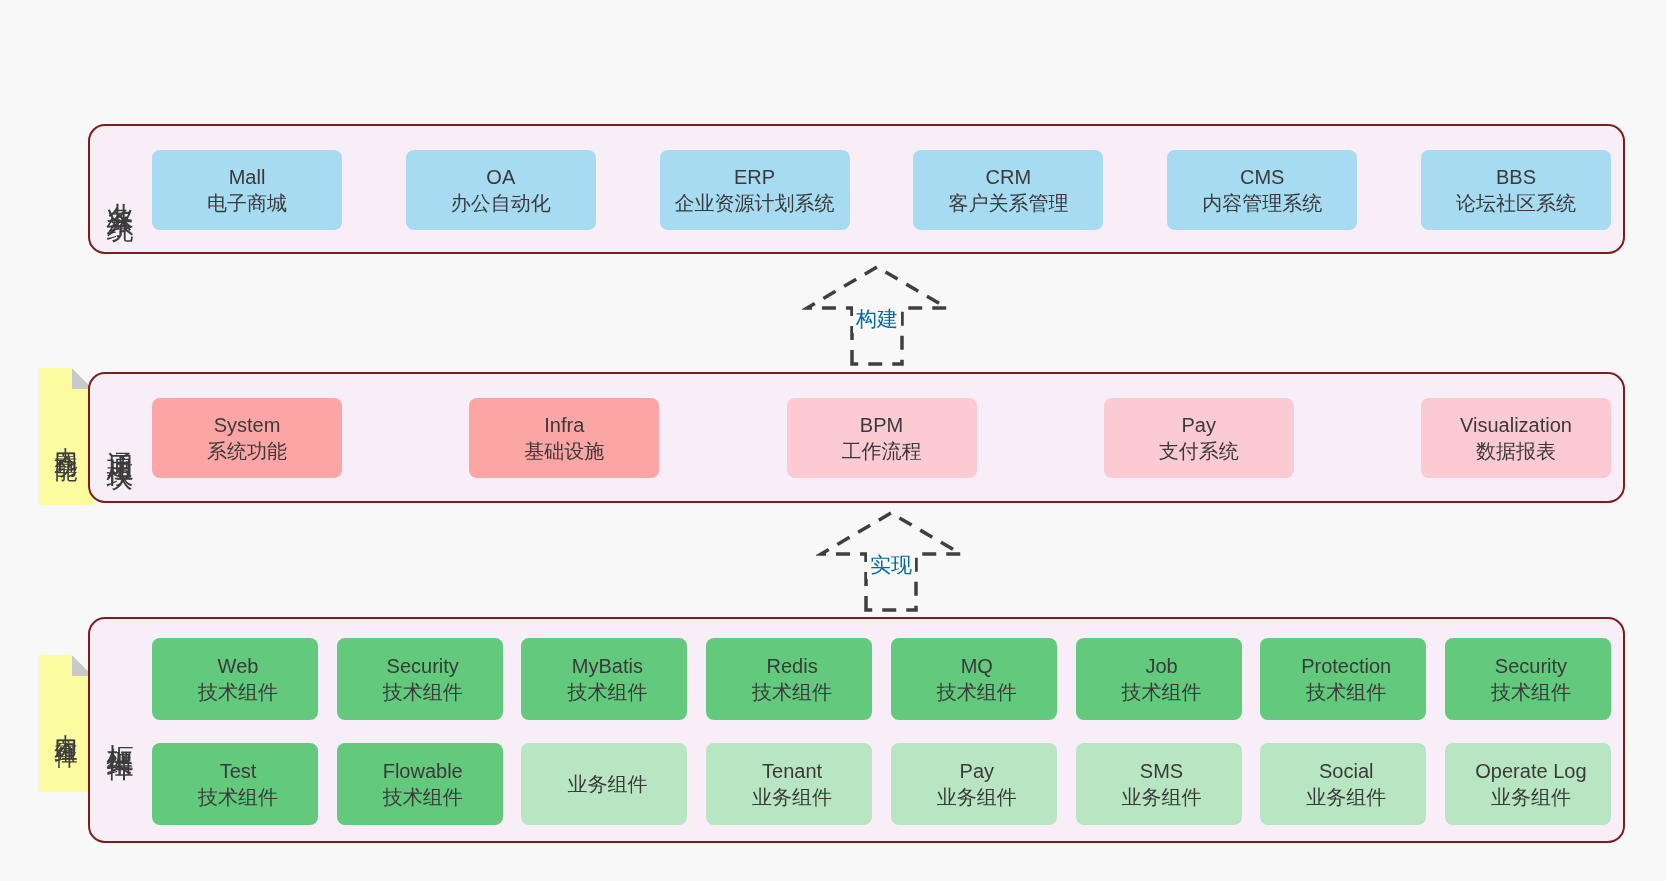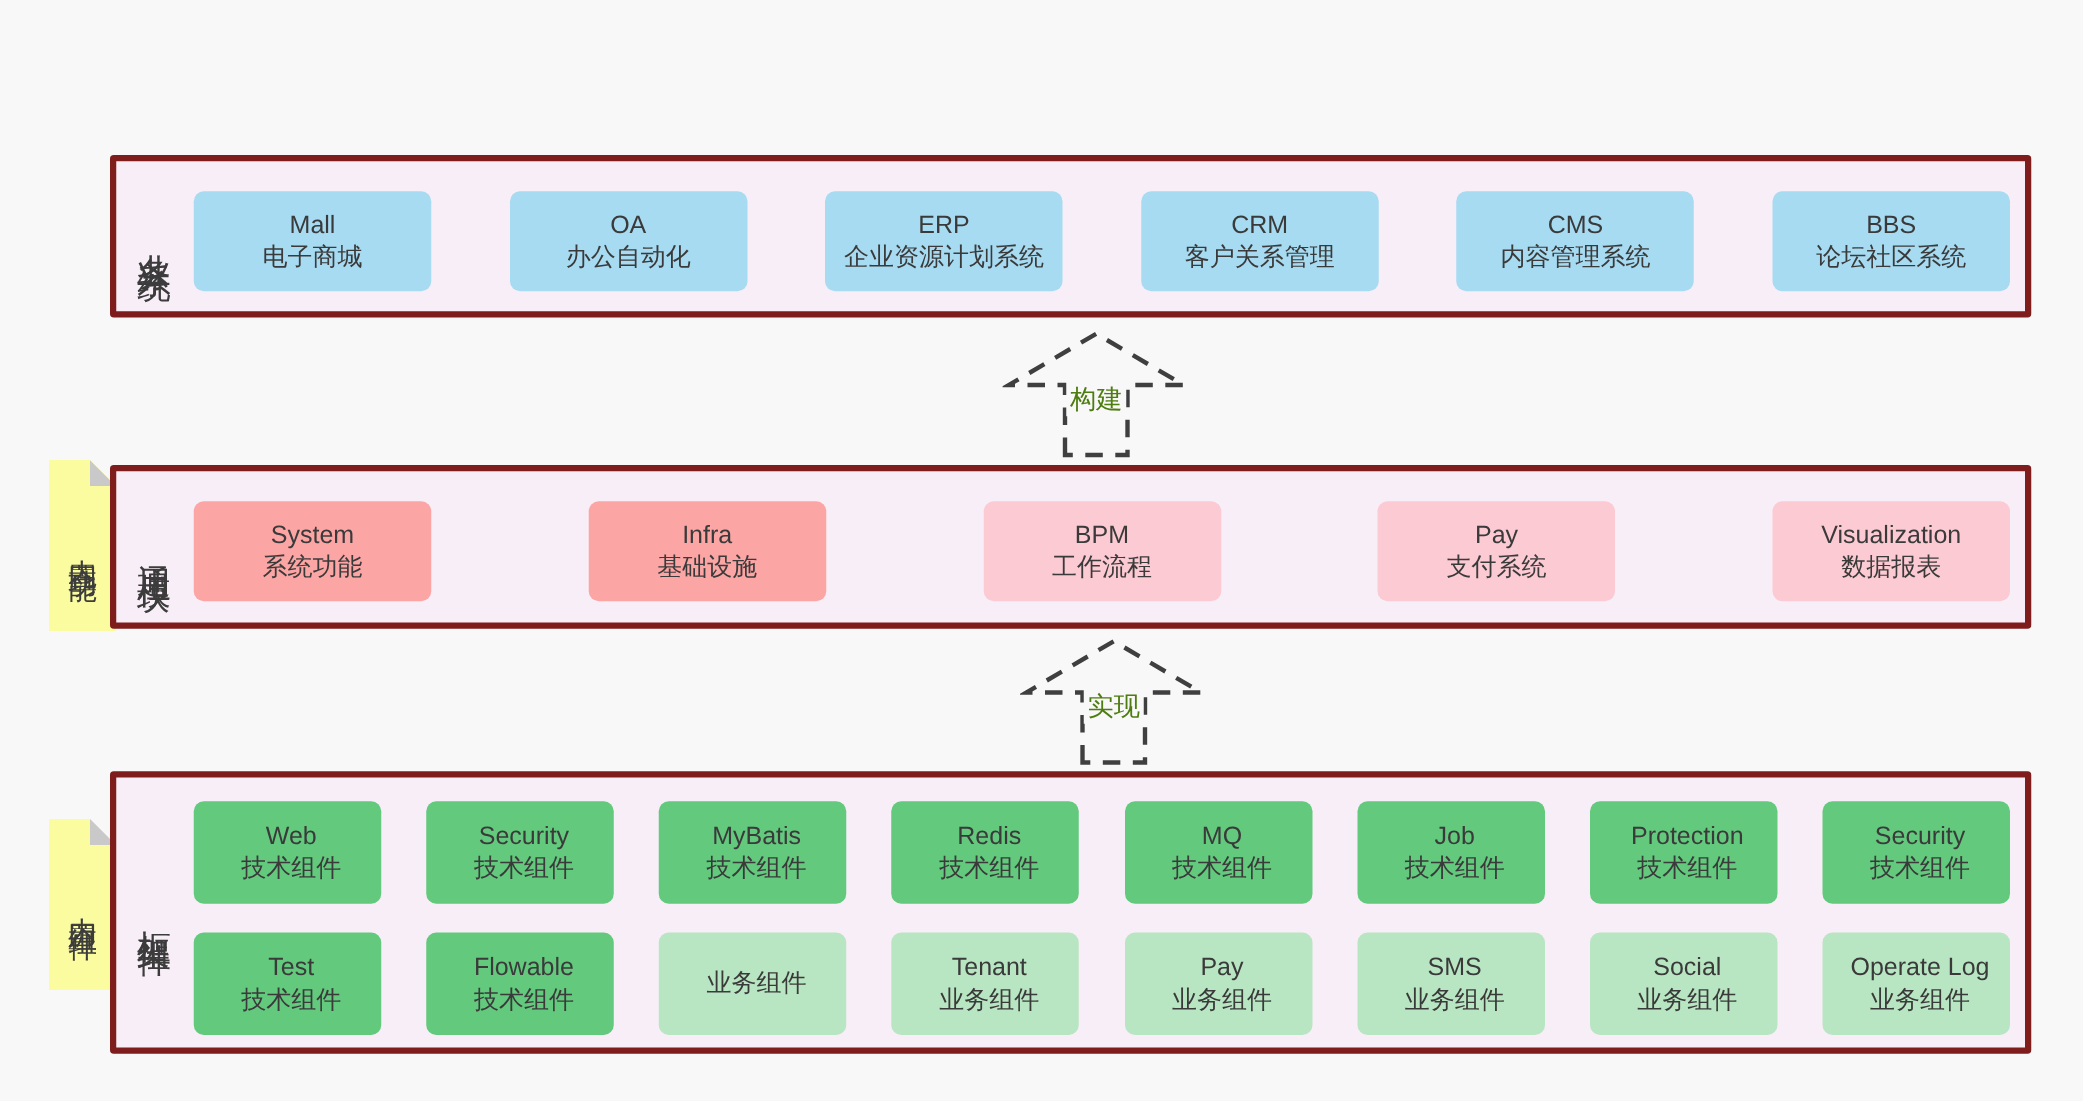--- a/index.html
+++ b/index.html
@@ -7,22 +7,22 @@
   body {
     position:relative;
     background:#f8f8f8;
     font-family:"Liberation Sans", sans-serif;
     color:#3a3a3a;
     overflow:hidden;
   }
   .panel {
     position:absolute; left:88px; width:1537px;
     background:#f8eef7;
-    border:5px solid #7f1d1d;
-    border-radius:3px;
+    border:2px solid #7f1d1d;
+    border-radius:17px;
   }
   .panel-business  { top:124px; height:130px; }
   .panel-modules   { top:372px; height:131px; }
   .panel-framework { top:617px; height:226px; }
 
   .layer-label {
     position:absolute; left:16px; top:50%;
     transform:translateY(-50%);
     writing-mode:vertical-rl; text-orientation:upright;
     font-size:27px; letter-spacing:4px; color:#3c3c3c;
@@ -37,21 +37,21 @@
   .row-f2 { top:124px; }
 
   .box {
     height:80px; border-radius:8px;
     display:flex; flex-direction:column;
     justify-content:center; align-items:center;
     text-align:center; line-height:26px; font-size:20px;
     padding:2px 4px;
   }
   .w190 { width:190px; }
-  .w150 { width:150px; height:82px;padding-left:10px; }
+  .w150 { width:166px; height:82px;padding-left:10px; }
   .blue  { background:#a7dbf2; }
   .red   { background:#fca5a5; }
   .pink  { background:#fccad3; }
   .green { background:#62c97d; }
   .lightgreen { background:#b9e6c2; }
 
   .sticky {
     position:absolute; left:39px; width:54px; height:137px;
     background:#fbfb9f;
     clip-path:polygon(0 0, calc(100% - 21px) 0, 100% 21px, 100% 100%, 0 100%);
@@ -73,21 +73,21 @@
   .arrow {
     position:absolute; width:150px; height:104px;
   }
   .arrow-build     { left:802px; top:264px; }
   .arrow-implement { left:816px; top:510px; }
   .arrow svg { display:block; width:150px; height:104px; }
   .arrow-label {
     position:absolute; left:50%; top:41px;
     transform:translateX(-50%);
     background:#f8f8f8; padding:0 3px;
-    font-size:21px; color:#4d7c0f; white-space:nowrap;
+    font-size:21px; color:#0369a1; white-space:nowrap;
   }
   .t, .s { width:100%; }
 </style>
 </head>
 <body>
 
 <div class="sticky sticky-modules">
   <span class="fold"></span>
   <span class="sticky-text">内置功能</span>
 </div>

